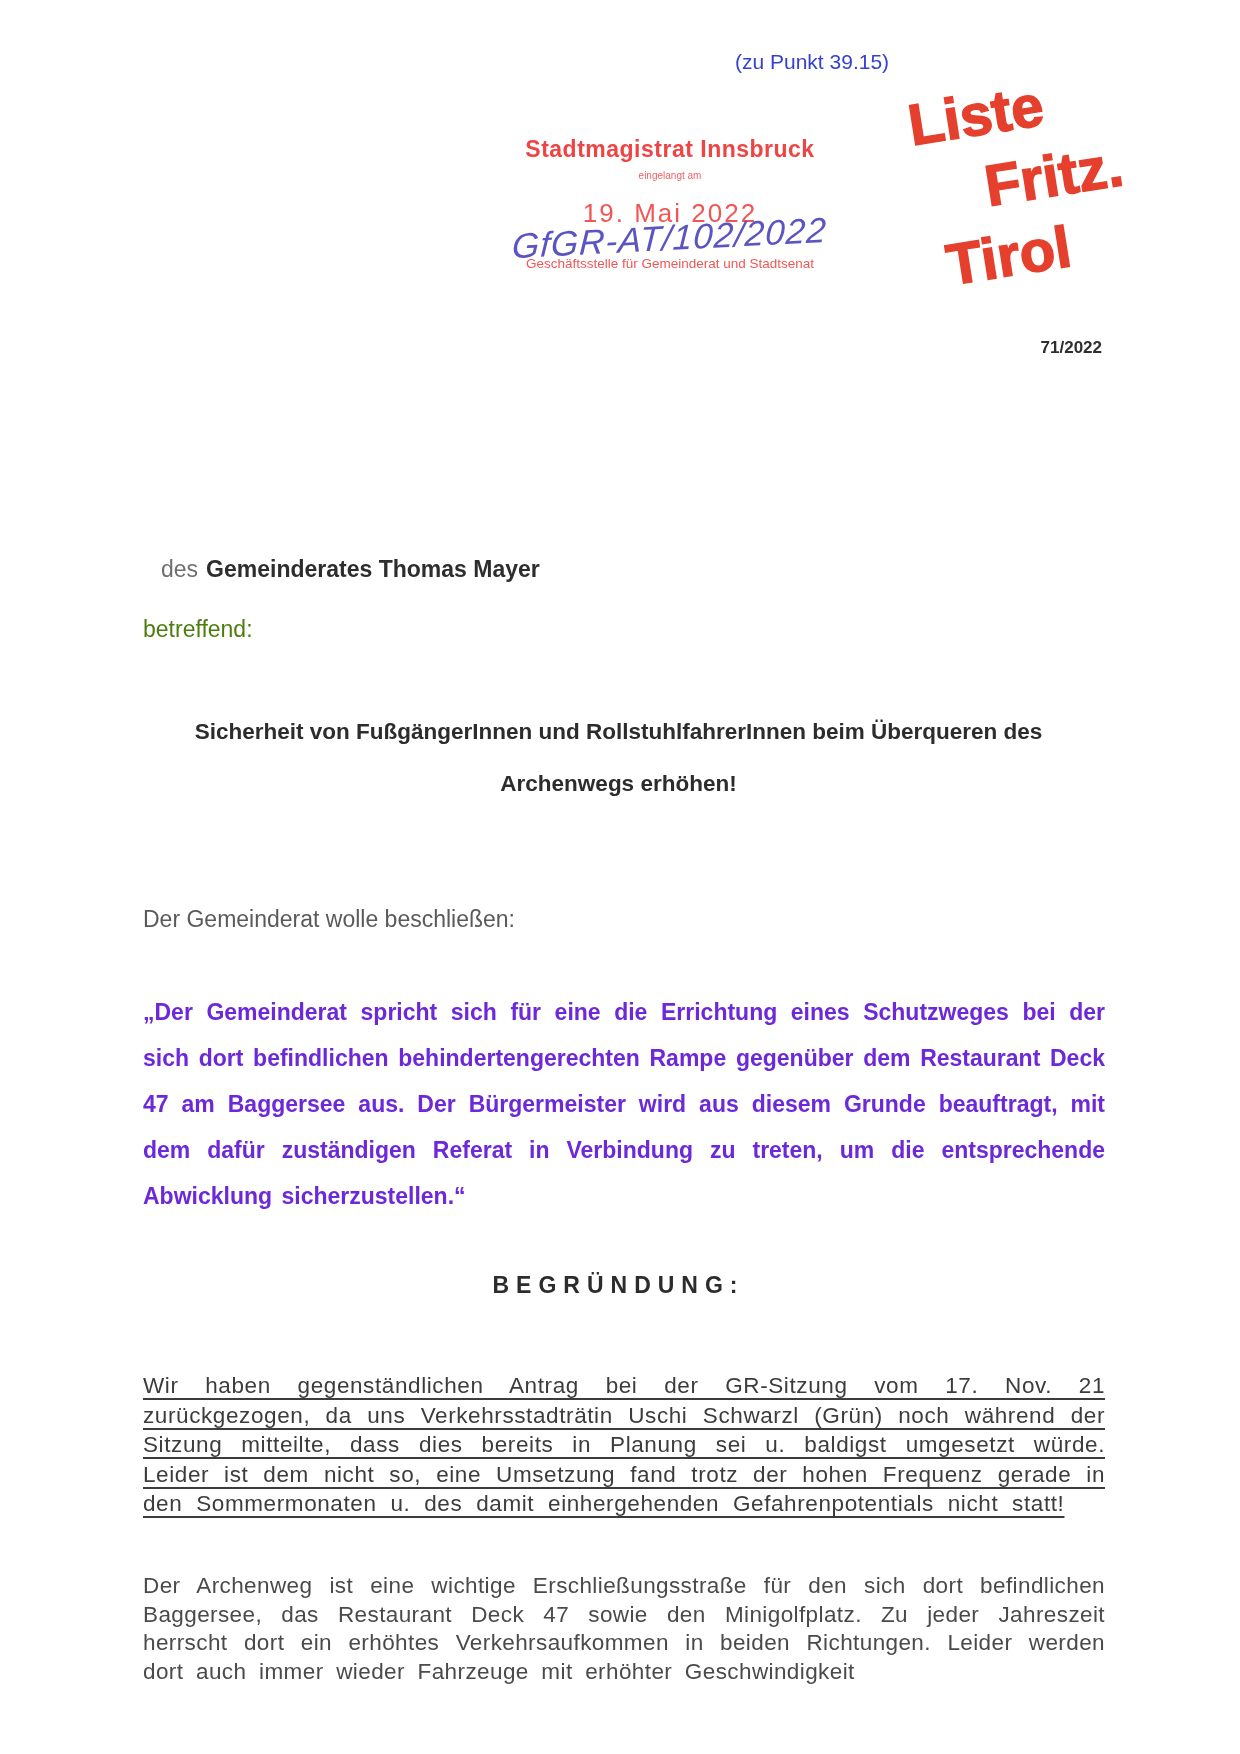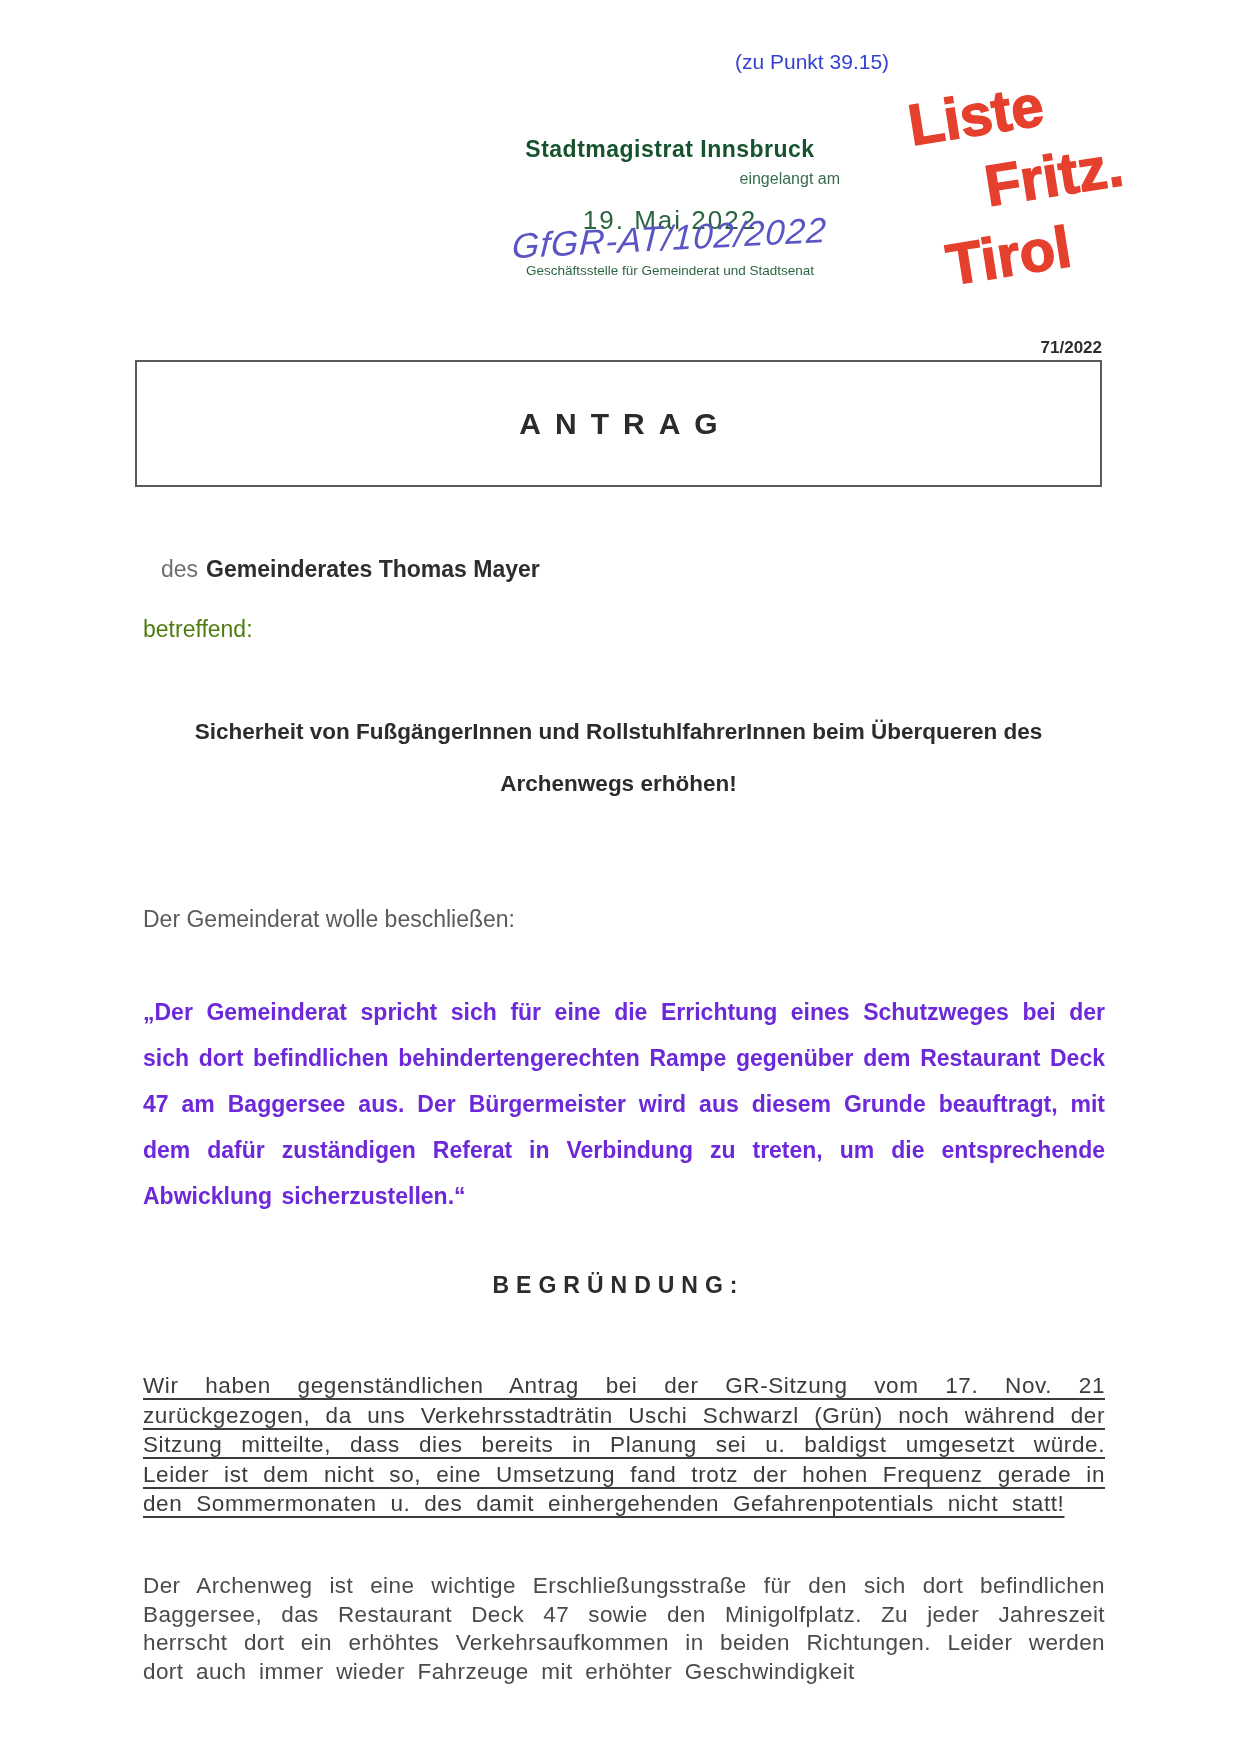--- a/index.html
+++ b/index.html
@@ -22,25 +22,25 @@
     font-size: 21px;
     color: #3442cf;
   }
 
   
   .stamp {
     position: absolute;
     left: 500px; top: 136px;
     width: 340px;
     text-align: center;
-    color: #14532d;
+    color: #ef4444;
     filter: blur(0.4px);
   }
   .stamp-authority { font-size: 23px; font-weight: bold; letter-spacing: 0.5px; }
-  .stamp-received  { font-size: 16px; margin-top: 7px; opacity: 0.85; text-align: right; }
+  .stamp-received  { font-size: 10px; margin-top: 7px; opacity: 0.85; }
   .stamp-date      { font-size: 26px; margin-top: 17px; letter-spacing: 2px; opacity: 0.9; }
   .stamp-office    { font-size: 13.5px; margin-top: 27px; white-space: nowrap; opacity: 0.9; }
   .handwriting {
     position: absolute;
     left: 512px; top: 218px;
     font-size: 35px;
     font-style: italic;
     color: #5a55c2;
     white-space: nowrap;
     transform: rotate(-3deg) skewX(-6deg);
@@ -197,23 +197,20 @@
   <div class="handwriting">GfGR-AT/102/2022</div>
 
   <div class="logo">
     <div class="logo-line1">Liste</div>
     <div class="logo-line2">Fritz.</div>
     <div class="logo-line3">Tirol</div>
   </div>
 
   <div class="doc-number">71/2022</div>
 
-  <div class="antrag-box">
-    <div class="antrag-heading">ANTRAG</div>
-  </div>
 
   <div class="author-line">
     <span class="author-prefix">des</span><span class="author-name">Gemeinderates Thomas Mayer</span>
   </div>
 
   <div class="subject-label">betreffend:</div>
 
   <div class="subject-block">
     <div class="subject-line">Sicherheit von FußgängerInnen und RollstuhlfahrerInnen beim Überqueren des</div>
     <div class="subject-line">Archenwegs erhöhen!</div>

